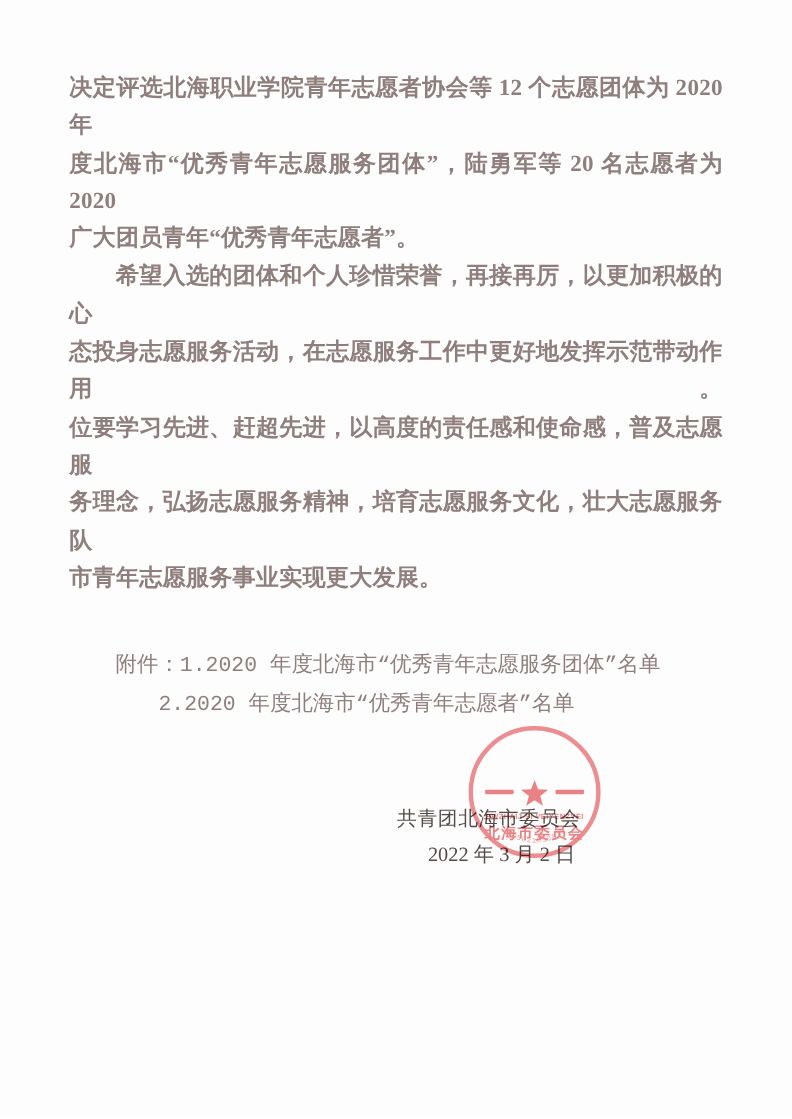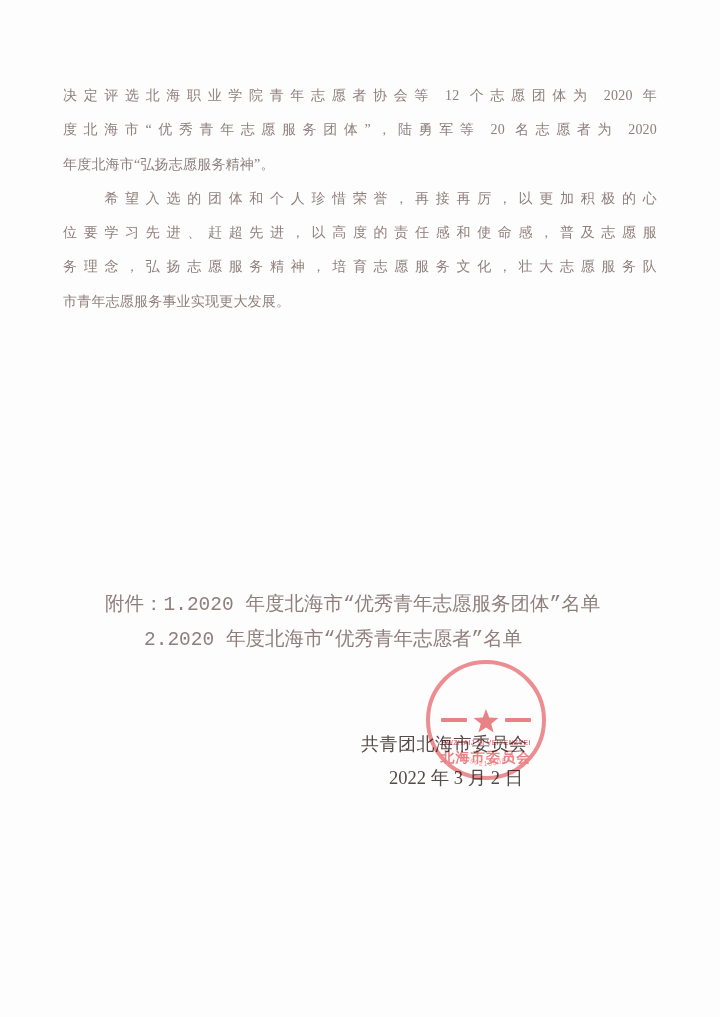--- a/index.html
+++ b/index.html
@@ -4,24 +4,25 @@
 <style>
   html,body{margin:0;padding:0;}
   body{
     width:720px;height:1017px;position:relative;overflow:hidden;
     background:#ffffff;
     font-family:"Liberation Serif", serif;
   }
   .page{position:absolute;inset:0;background:var(--page-bg,#fff);}
   
   .doc-body{
-    position:absolute;left:63px;top:79px;width:594px;
-    font-size:14px;line-height:34.3px;
+    position:absolute;left:63px;top:62px;width:594px;
+    font-size:21px;line-height:34.3px;
     color:var(--body-text,#8e7f7c);
     letter-spacing:0.2px;
+    font-weight:bold;
   }
   .line{text-align:justify;text-align-last:justify;}
   .line.para-end{text-align-last:left;}
   
   .attachments{
     position:absolute;left:105px;top:588px;width:560px;
     font-size:19.5px;line-height:35px;
     color:var(--body-text,#8e7f7c);
   }
   .attach-row{white-space:nowrap;font-family:Liberation Mono, monospace;}
@@ -49,22 +50,23 @@
   .stamp .cn{font-family:"Liberation Serif", serif;}
 </style>
 </head>
 <body>
 
 <div class="page">
 
   <div class="doc-body">
     <div class="line">决定评选北海职业学院青年志愿者协会等 12 个志愿团体为 2020 年</div>
     <div class="line">度北海市“优秀青年志愿服务团体”，陆勇军等 20 名志愿者为 2020</div>
-    <div class="line para-end">年度北海市“弘扬志愿服务精神”。</div>
+    <div class="line para-end">广大团员青年“优秀青年志愿者”。</div>
     <div class="line">　　希望入选的团体和个人珍惜荣誉，再接再厉，以更加积极的心</div>
+    <div class="line">态投身志愿服务活动，在志愿服务工作中更好地发挥示范带动作用。</div>
     <div class="line">位要学习先进、赶超先进，以高度的责任感和使命感，普及志愿服</div>
     <div class="line">务理念，弘扬志愿服务精神，培育志愿服务文化，壮大志愿服务队</div>
     <div class="line para-end">市青年志愿服务事业实现更大发展。</div>
   </div>
 
   <div class="attachments">
     <div class="attach-row"><span>附件：</span><span>1.2020 年度北海市“优秀青年志愿服务团体”名单</span></div>
     <div class="attach-row second"><span>2.2020 年度北海市“优秀青年志愿者”名单</span></div>
   </div>
 

